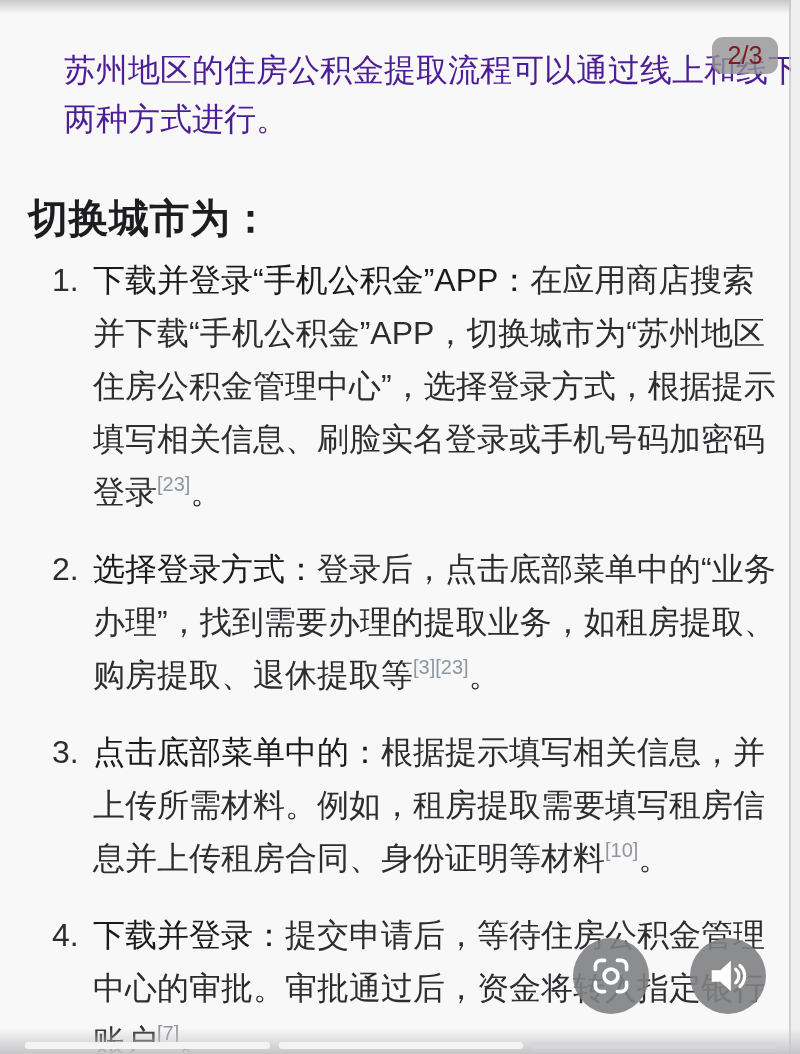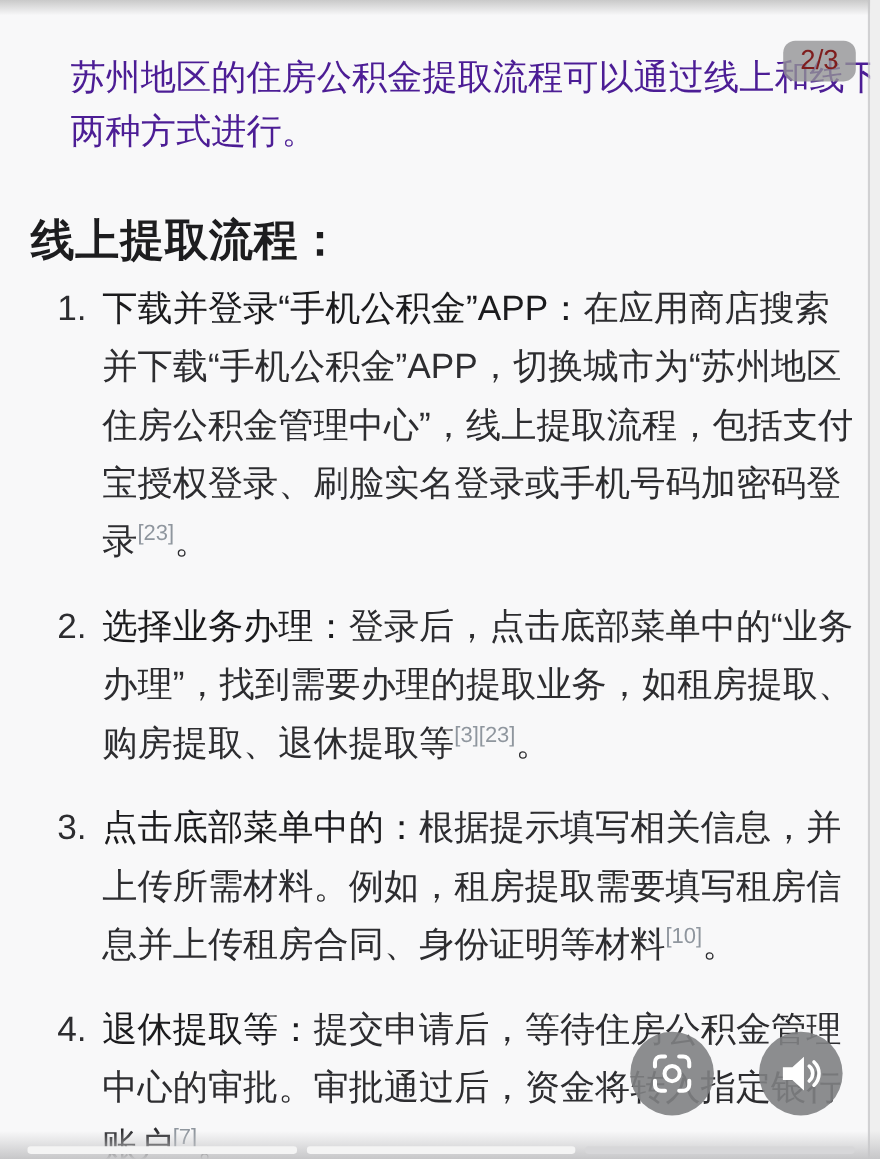--- a/index.html
+++ b/index.html
@@ -56,42 +56,42 @@
 </style>
 </head>
 <body>
 
 <p class="intro">苏州地区的住房公积金提取流程可以通过线上和线下两种方式进行。</p>
 
 <div class="page-badge">
   <span>2/3</span>
 </div>
 
-<h1 class="heading">线上提取流程：</h1>
+<h1 class="heading">切换城市为：</h1>
 
 <ol class="steps" style="list-style:none;margin:0;padding:0;">
 
   <li class="step">
     <span class="step-number">1.</span>
-    <span class="step-title">下载并登录“手机公积金”APP：</span><span class="step-body">在应用商店搜索并下载“手机公积金”APP，切换城市为“苏州地区住房公积金管理中心”，线上提取流程，包括支付宝授权登录、刷脸实名登录或手机号码加密码登录</span><sup class="citation">[23]</sup><span>。</span>
+    <span class="step-title">下载并登录“手机公积金”APP：</span><span class="step-body">在应用商店搜索并下载“手机公积金”APP，切换城市为“苏州地区住房公积金管理中心”，选择登录方式，根据提示填写相关信息、刷脸实名登录或手机号码加密码登录</span><sup class="citation">[23]</sup><span>。</span>
   </li>
 
   <li class="step">
     <span class="step-number">2.</span>
-    <span class="step-title">选择业务办理：</span><span class="step-body">登录后，点击底部菜单中的“业务办理”，找到需要办理的提取业务，如租房提取、购房提取、退休提取等</span><sup class="citation">[3]</sup><sup class="citation">[23]</sup><span>。</span>
+    <span class="step-title">选择登录方式：</span><span class="step-body">登录后，点击底部菜单中的“业务办理”，找到需要办理的提取业务，如租房提取、购房提取、退休提取等</span><sup class="citation">[3]</sup><sup class="citation">[23]</sup><span>。</span>
   </li>
 
   <li class="step">
     <span class="step-number">3.</span>
     <span class="step-title">点击底部菜单中的：</span><span class="step-body">根据提示填写相关信息，并上传所需材料。例如，租房提取需要填写租房信息并上传租房合同、身份证明等材料</span><sup class="citation">[10]</sup><span>。</span>
   </li>
 
   <li class="step">
     <span class="step-number">4.</span>
-    <span class="step-title">退休提取等：</span><span class="step-body">提交申请后，等待住房公积金管理中心的审批。审批通过后，资金将转入指定银行账户</span><sup class="citation">[7]</sup><span>。</span>
+    <span class="step-title">下载并登录：</span><span class="step-body">提交申请后，等待住房公积金管理中心的审批。审批通过后，资金将转入指定银行账户</span><sup class="citation">[7]</sup><span>。</span>
   </li>
 
 </ol>
 
 <div class="fab fab-scan">
   <span>
     <svg width="44" height="44" viewBox="0 0 48 48" fill="none" stroke="#ffffff" stroke-width="4" stroke-linecap="round">
       <path d="M17 7 H13 a6 6 0 0 0 -6 6 v4"></path>
       <path d="M31 7 h4 a6 6 0 0 1 6 6 v4"></path>
       <path d="M17 41 H13 a6 6 0 0 1 -6 -6 v-4"></path>

